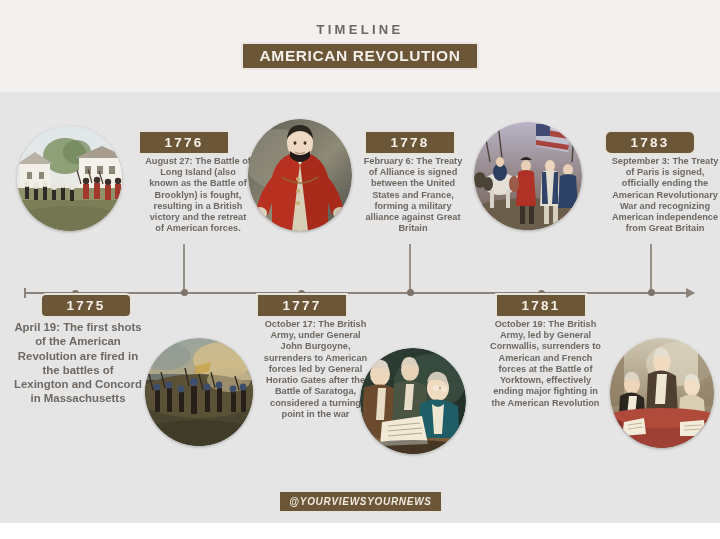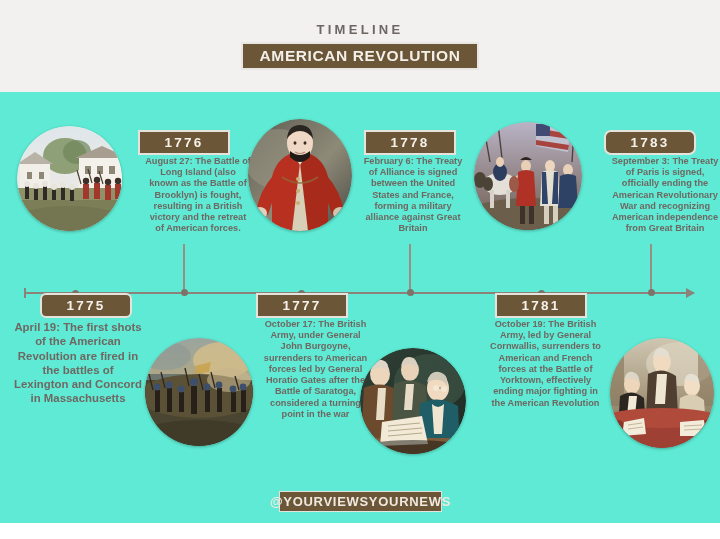--- a/index.html
+++ b/index.html
@@ -10,21 +10,21 @@
     width: 720px;
     height: 539px;
     background: #ffffff;
     font-family: "Liberation Sans", sans-serif;
     overflow: hidden;
   }
   .canvas {
     position: relative;
     width: 720px;
     height: 539px;
-    background: #5eead4;
+    background: #e5e5e5;
     overflow: hidden;
   }
 
   
   .header {
     position: absolute;
     top: 0; left: 0;
     width: 720px;
     height: 92px;
     background: #f2f1f0;
@@ -142,25 +142,26 @@
     left: 279px; top: 491px;
     width: 163px; height: 21px;
     background: #6b5637;
     border: 1.5px solid #e6e2dc;
     box-sizing: border-box;
     display: flex;
     align-items: center;
     justify-content: center;
   }
   .footer-text {
-    font-size: 13px;
+    font-size: 10px;
     font-weight: bold;
     letter-spacing: 0.7px;
     color: #efe9e0;
     white-space: nowrap;
+    font-style: italic;
   }
   .bottom-strip {
     position: absolute;
     left: 0; top: 523px;
     width: 720px; height: 16px;
     background: #ffffff;
   }
 </style>
 </head>
 <body>

